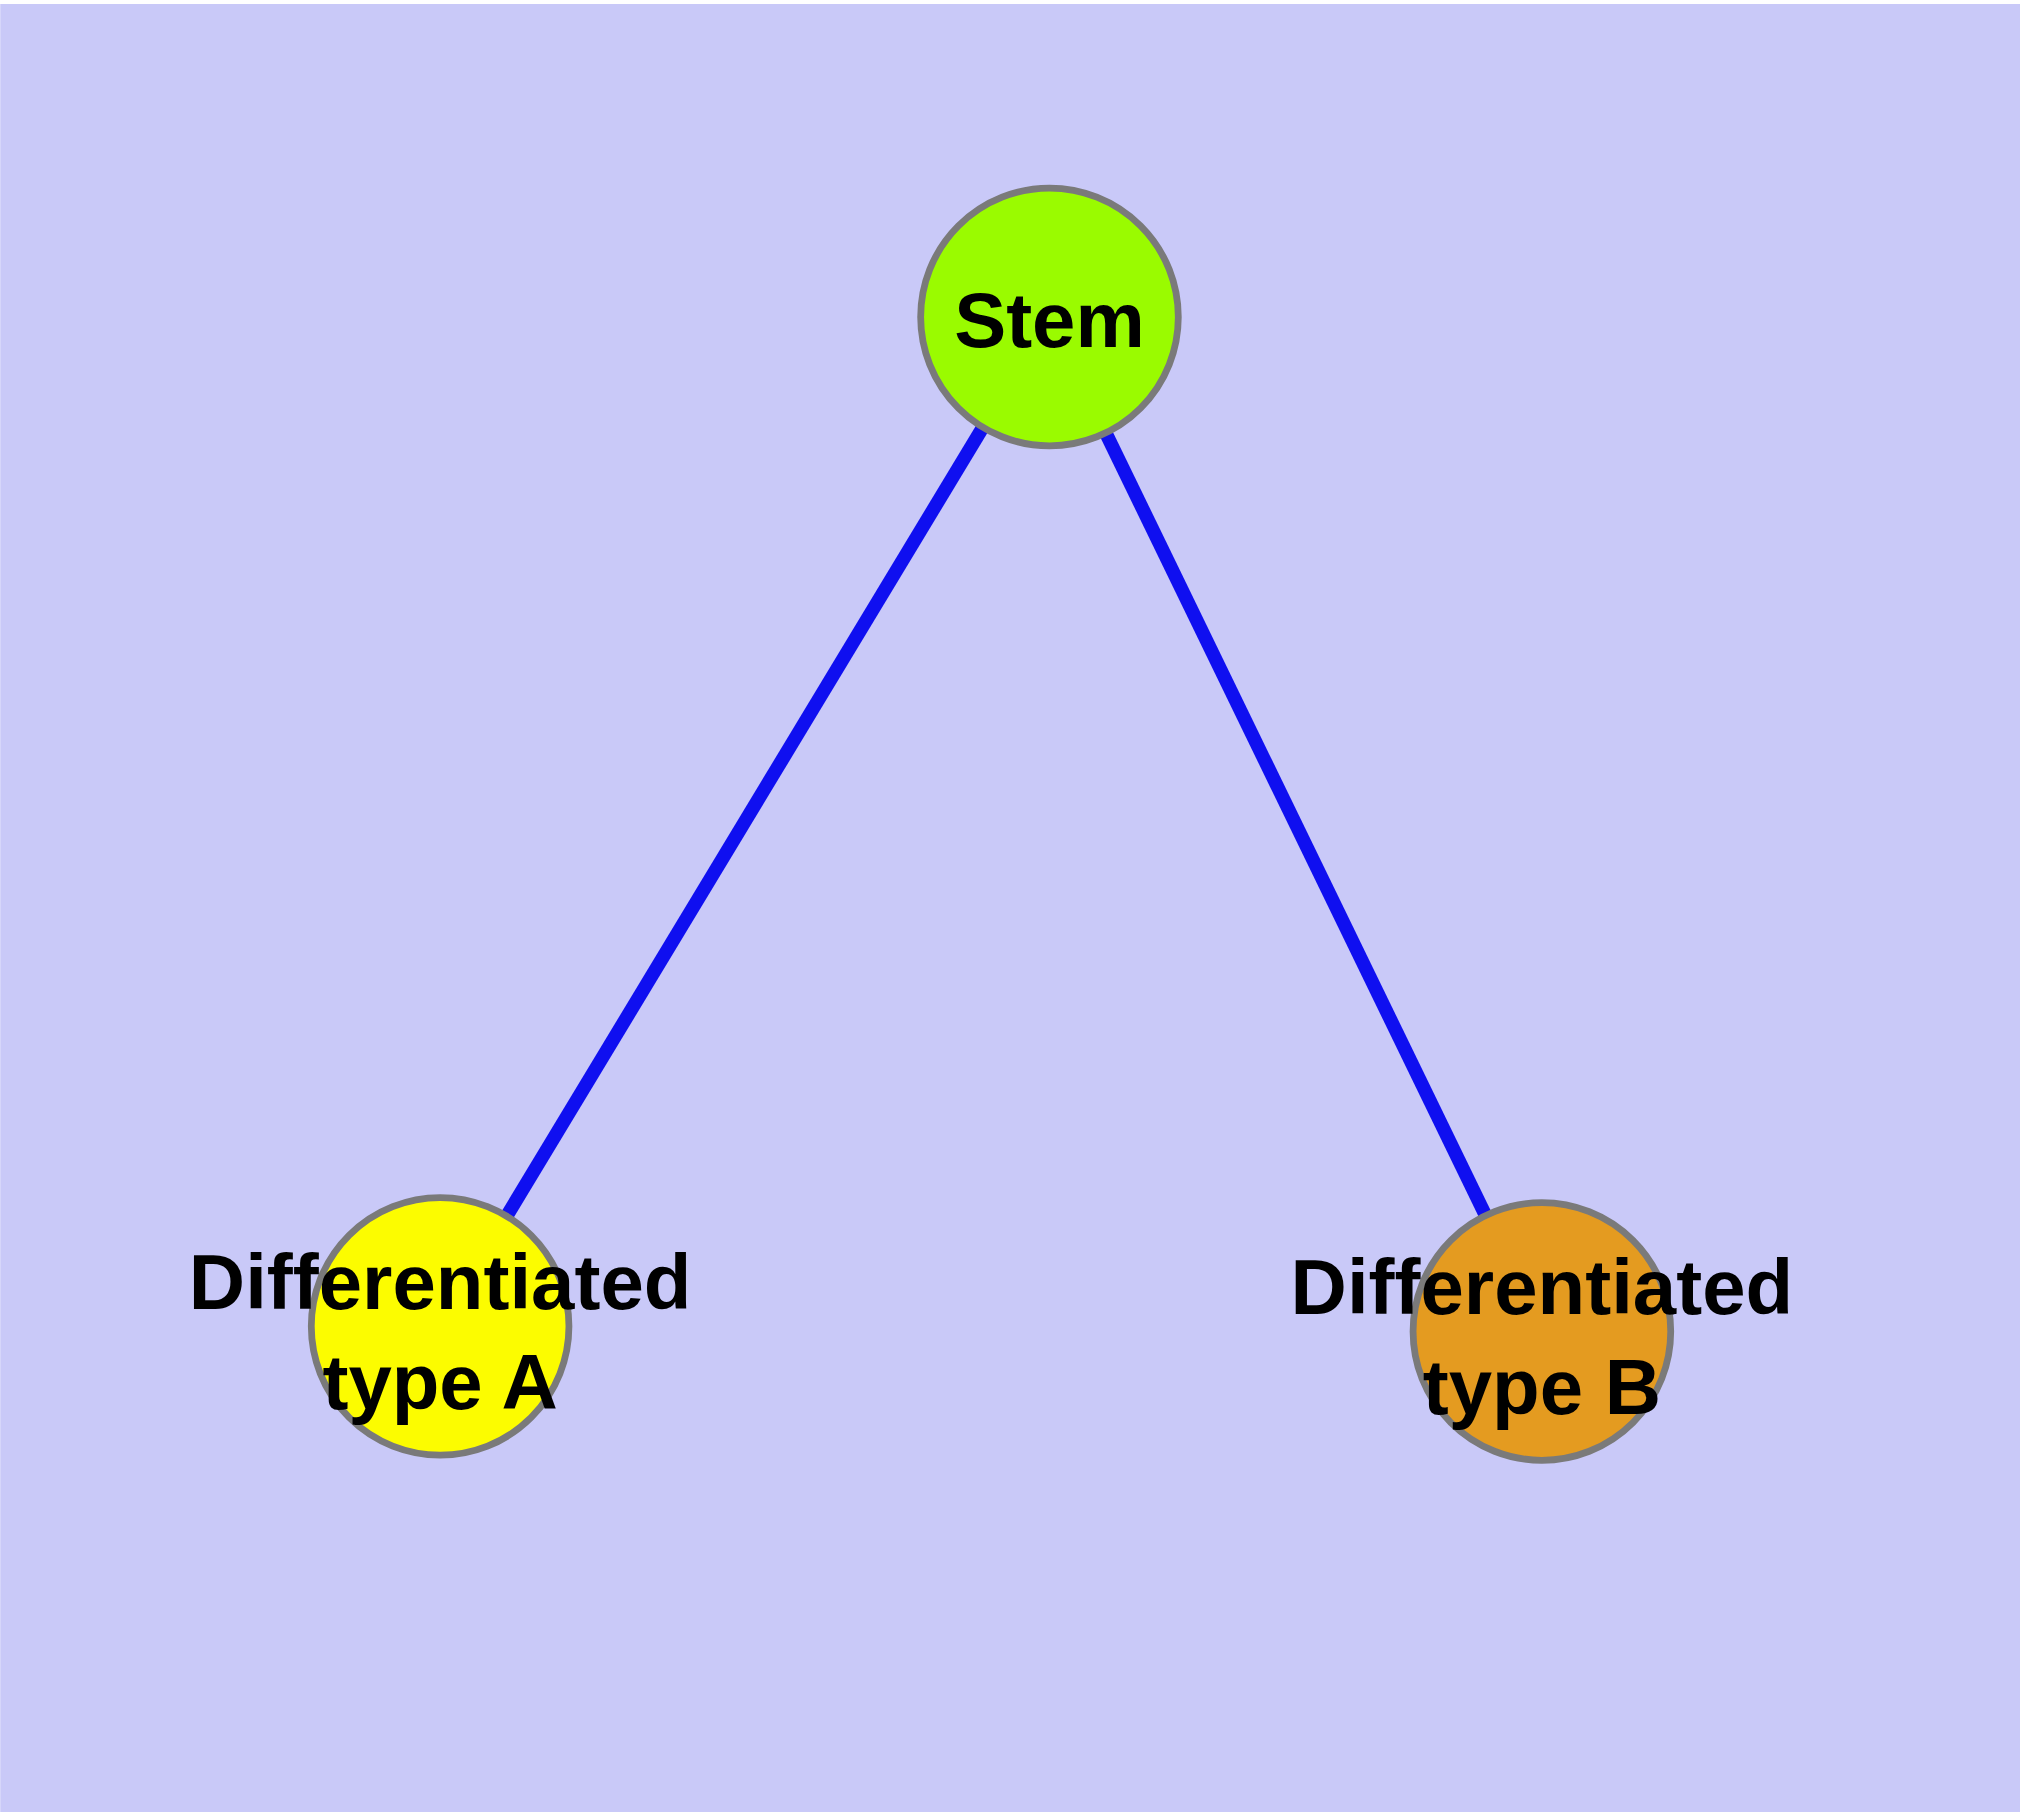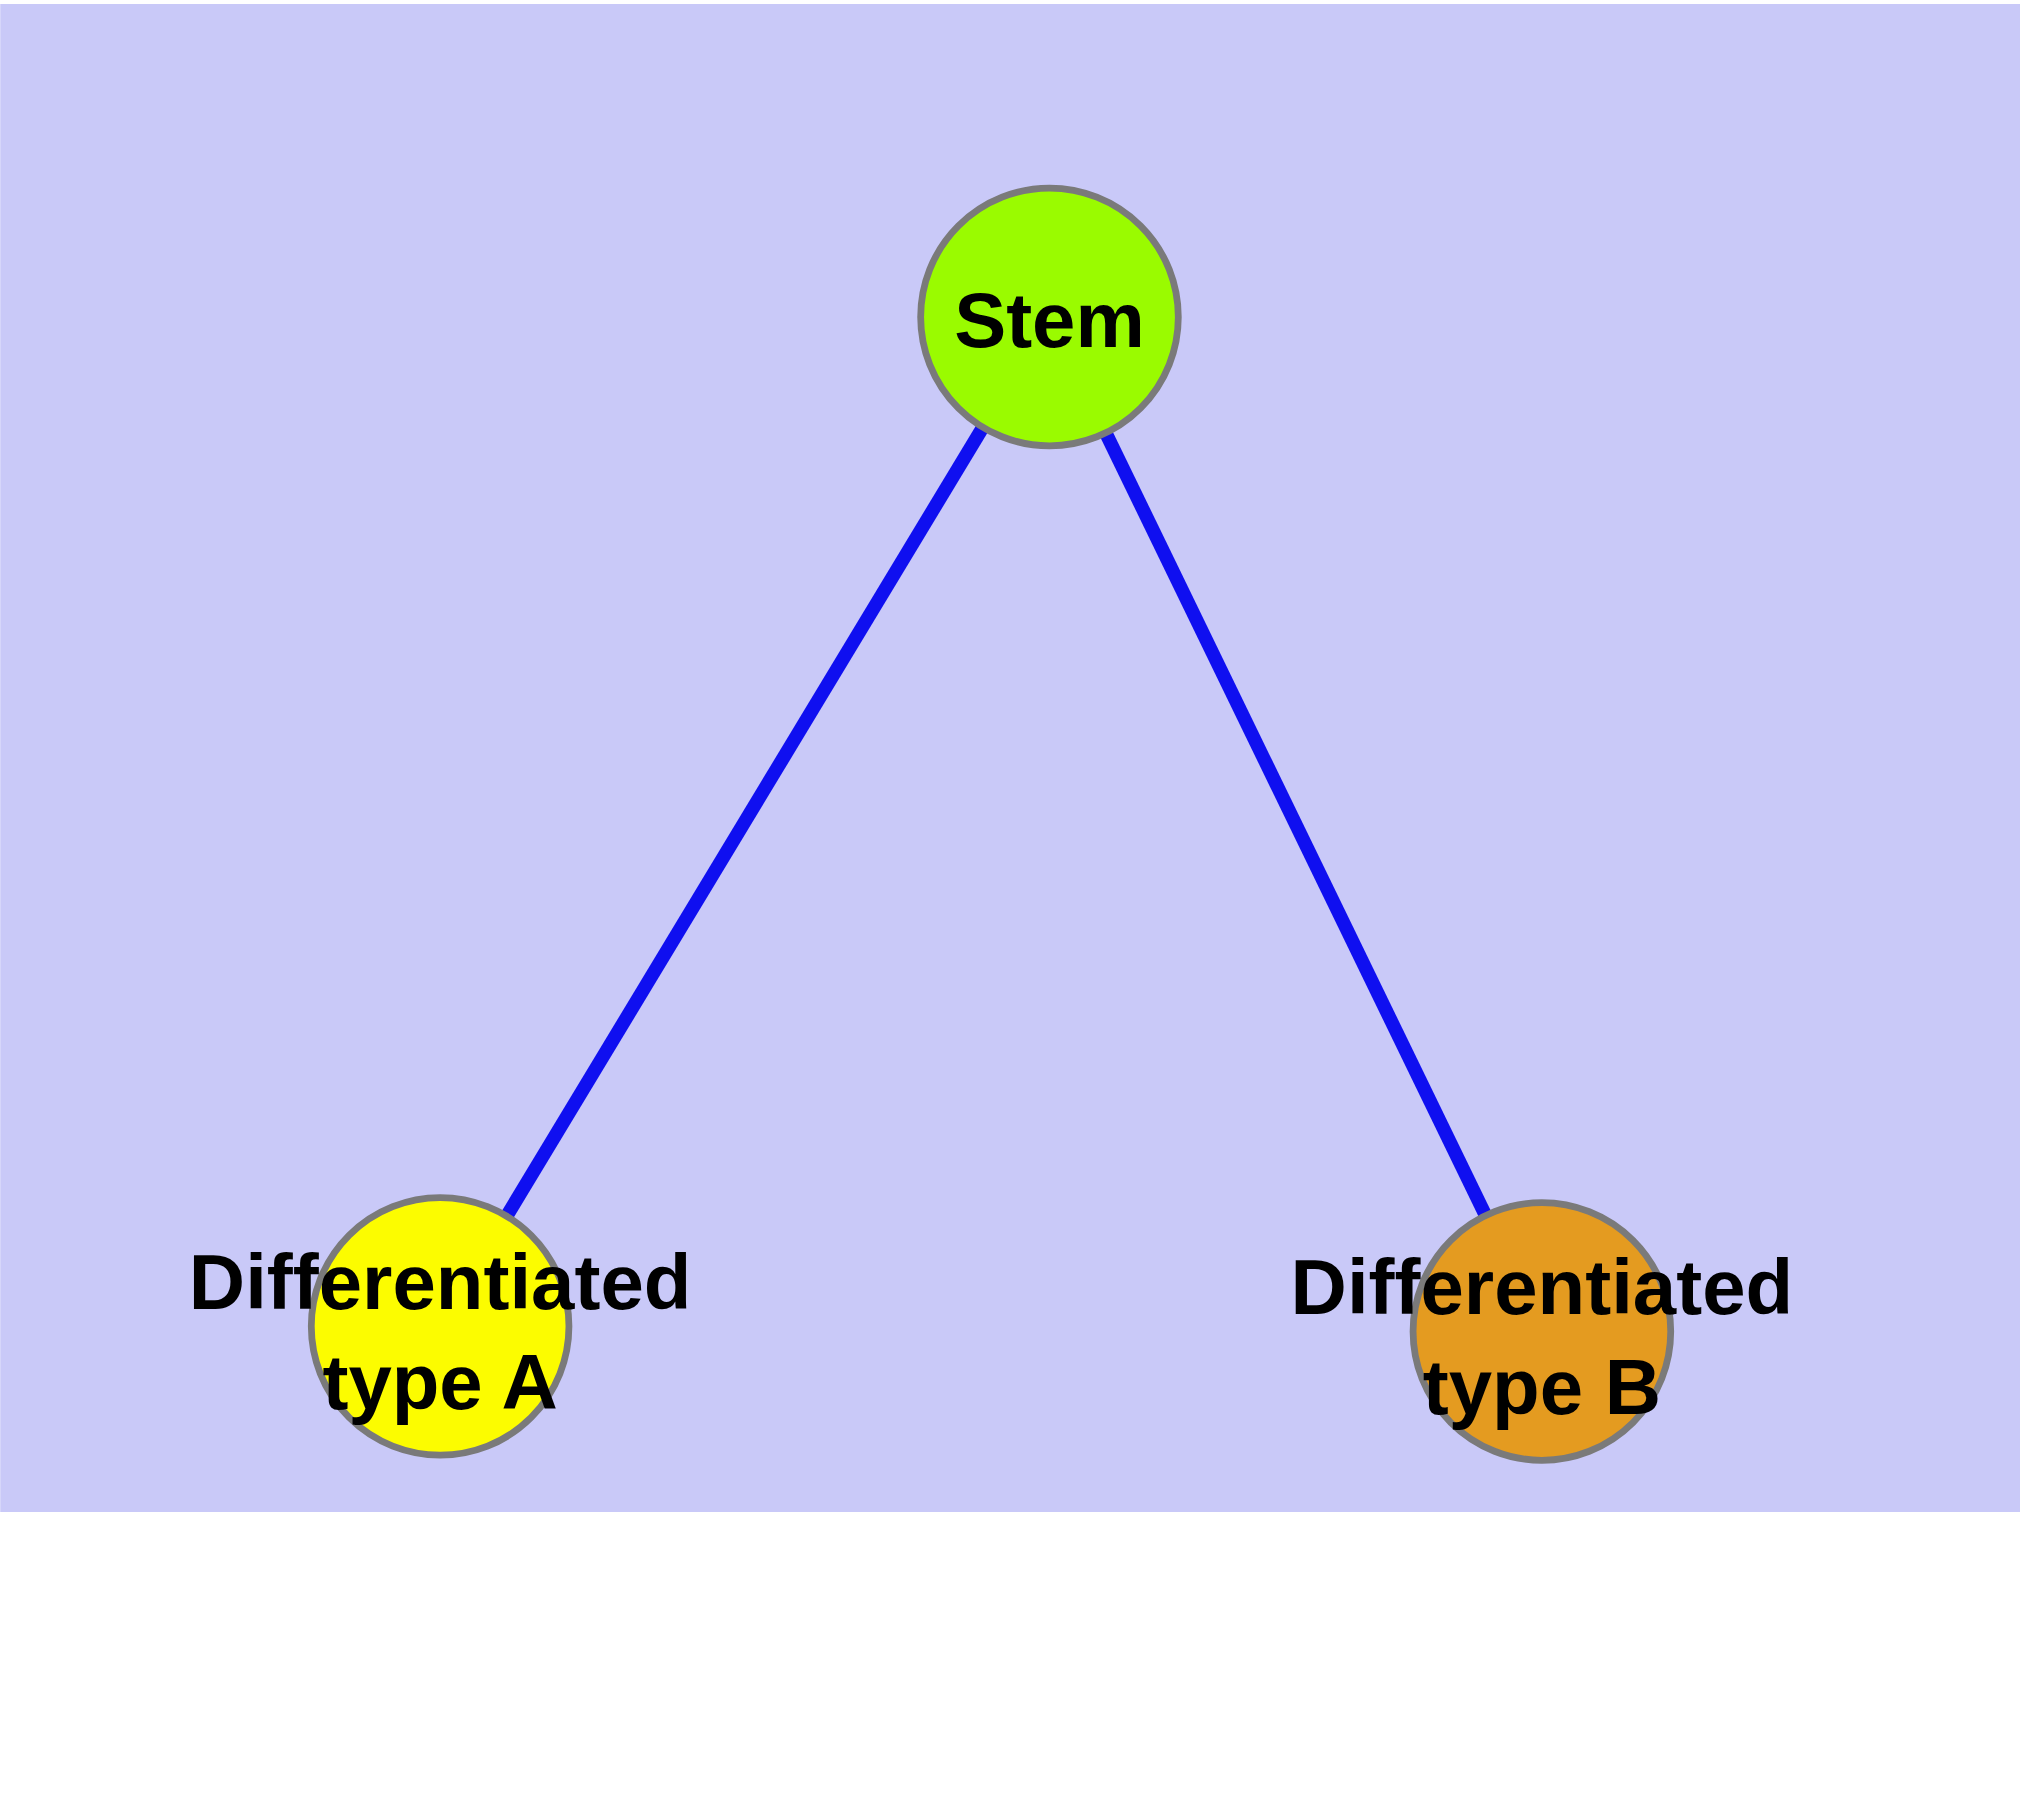--- a/index.html
+++ b/index.html
@@ -3,21 +3,21 @@
 <meta charset="utf-8">
 <style>
   html, body {
     margin: 0;
     padding: 0;
     background: #ffffff;
   }
   .page {
     position: relative;
     width: 2021px;
-    height: 1512px;
+    height: 1812px;
     overflow: hidden;
     font-family: "Liberation Sans", sans-serif;
   }
   .top-strip {
     position: absolute;
     top: 0; left: 0;
     width: 100%;
     height: 4.2px;
   }
   svg.graph {

